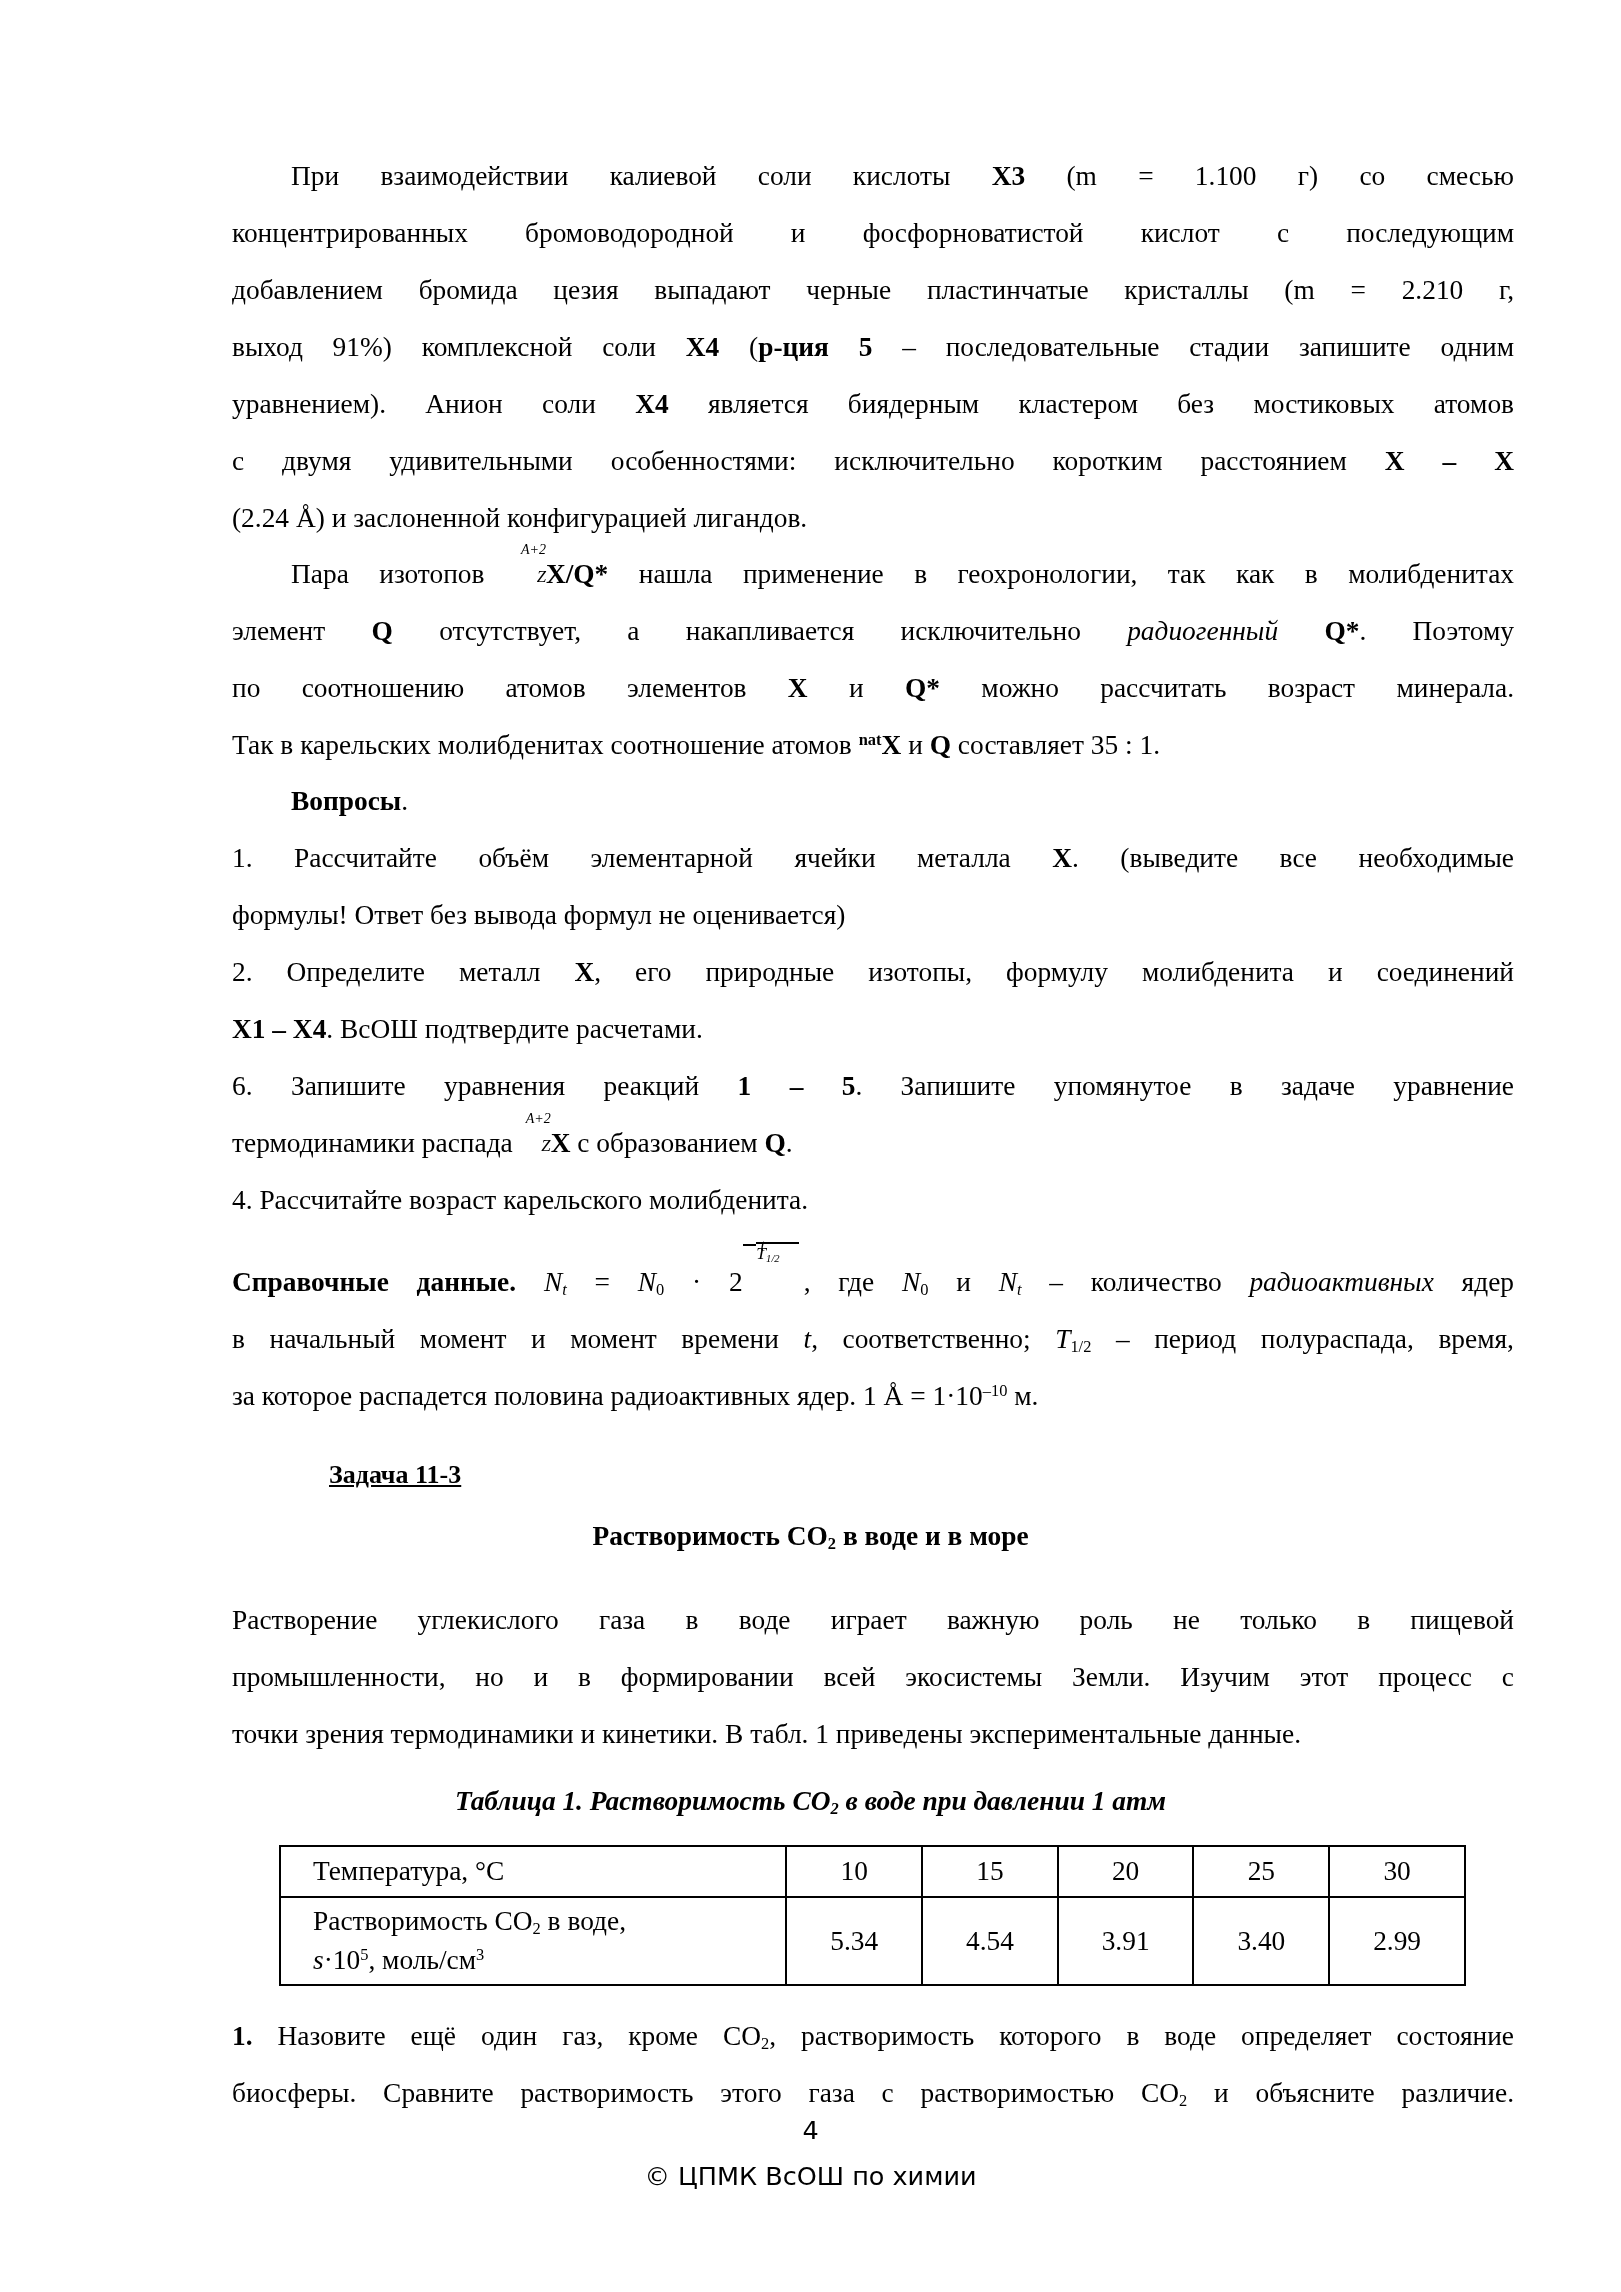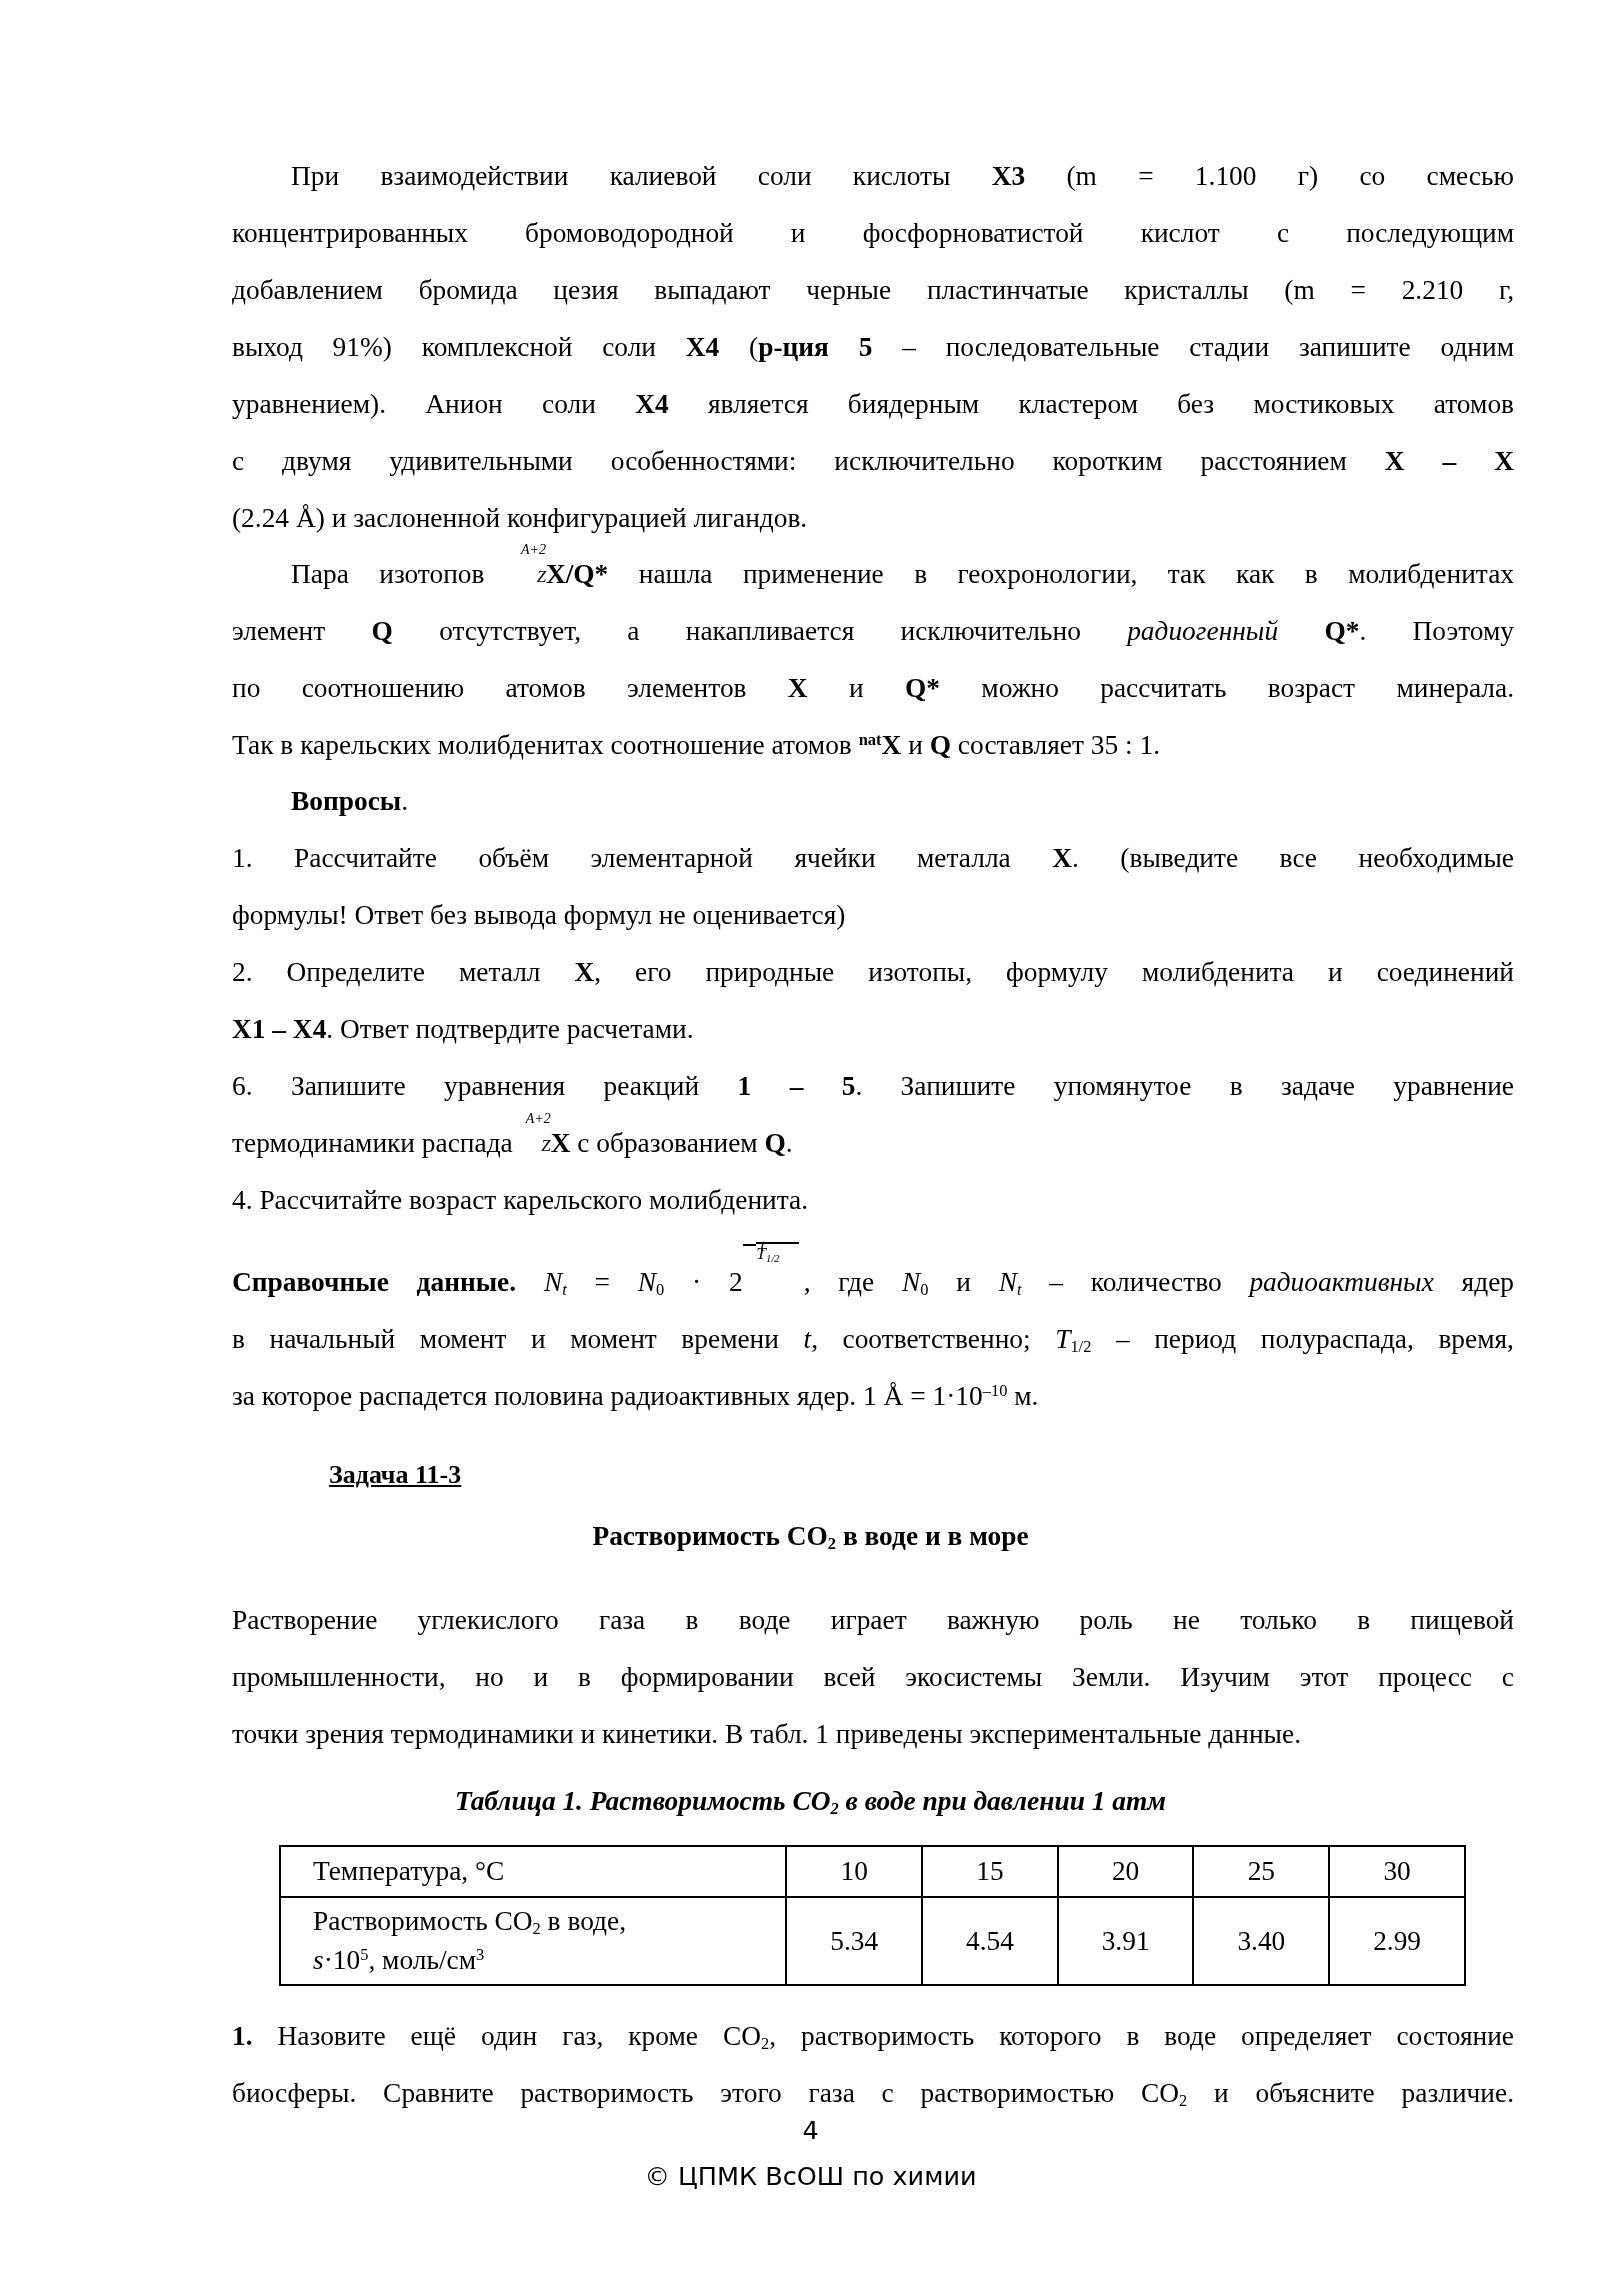--- a/index.html
+++ b/index.html
@@ -54,21 +54,21 @@
     <span class="line"><span>элемент</span> <b>Q</b> <span>отсутствует, а накапливается исключительно</span> <i>радиогенный</i> <b>Q*</b><span>. Поэтому</span></span>
     <span class="line"><span>по соотношению атомов элементов</span> <b>X</b> <span>и</span> <b>Q*</b> <span>можно рассчитать возраст минерала.</span></span>
     <span class="line last"><span>Так в карельских молибденитах соотношение атомов</span> <sup><b>nat</b></sup><b>X</b> <span>и</span> <b>Q</b> <span>составляет 35 : 1.</span></span>
   </div>
 
   <div class="block" style="top:773px;">
     <span class="line last" style="padding-left:59px; width:1223px;"><span class="bi">Вопросы</span><span>.</span></span>
     <span class="line"><span>1. Рассчитайте объём элементарной ячейки металла</span> <b>X</b><span>. (выведите все необходимые</span></span>
     <span class="line last">формулы! Ответ без вывода формул не оценивается)</span>
     <span class="line"><span>2. Определите металл</span> <b>X</b><span>, его природные изотопы, формулу молибденита и соединений</span></span>
-    <span class="line last"><b>X1 – X4</b><span>. Ответ подтвердите расчетами.</span></span>
+    <span class="line last"><b>X1 – X4</b><span>. ВсОШ подтвердите расчетами.</span></span>
     <span class="line"><span>6. Запишите уравнения реакций</span> <span class="bi">1 – 5</span><span>. Запишите упомянутое в задаче уравнение</span></span>
     <span class="line last"><span>термодинамики распада</span> <span class="iso"><span class="a">A+2</span><span class="z">Z</span></span><b>X</b> <span>с образованием</span> <b>Q</b><span>.</span></span>
     <span class="line last">4.  Рассчитайте возраст карельского молибденита.</span>
   </div>
 
   <div class="block" style="top:1254px;">
     <span class="line"><span class="bi">Справочные данные</span><span class="bi">.</span> <i>N</i><sub><i>t</i></sub><span> = </span><i>N</i><sub>0</sub><span> · 2</span><span class="frac"><span class="minus"></span><span class="num">t</span><span class="bar"></span><span class="den"><span>T</span><sub>1/2</sub></span></span><span>, где</span> <i>N</i><sub>0</sub> <span>и</span> <i>N</i><sub><i>t</i></sub> <span>– количество</span> <i>радиоактивных</i> <span>ядер</span></span>
     <span class="line"><span>в начальный момент и момент времени</span> <i>t</i><span>, соответственно;</span> <i>T</i><sub>1/2</sub> <span>– период полураспада, время,</span></span>
     <span class="line last"><span>за которое распадется половина радиоактивных ядер. 1 Å = 1·10</span><sup>–10</sup><span> м.</span></span>
   </div>

